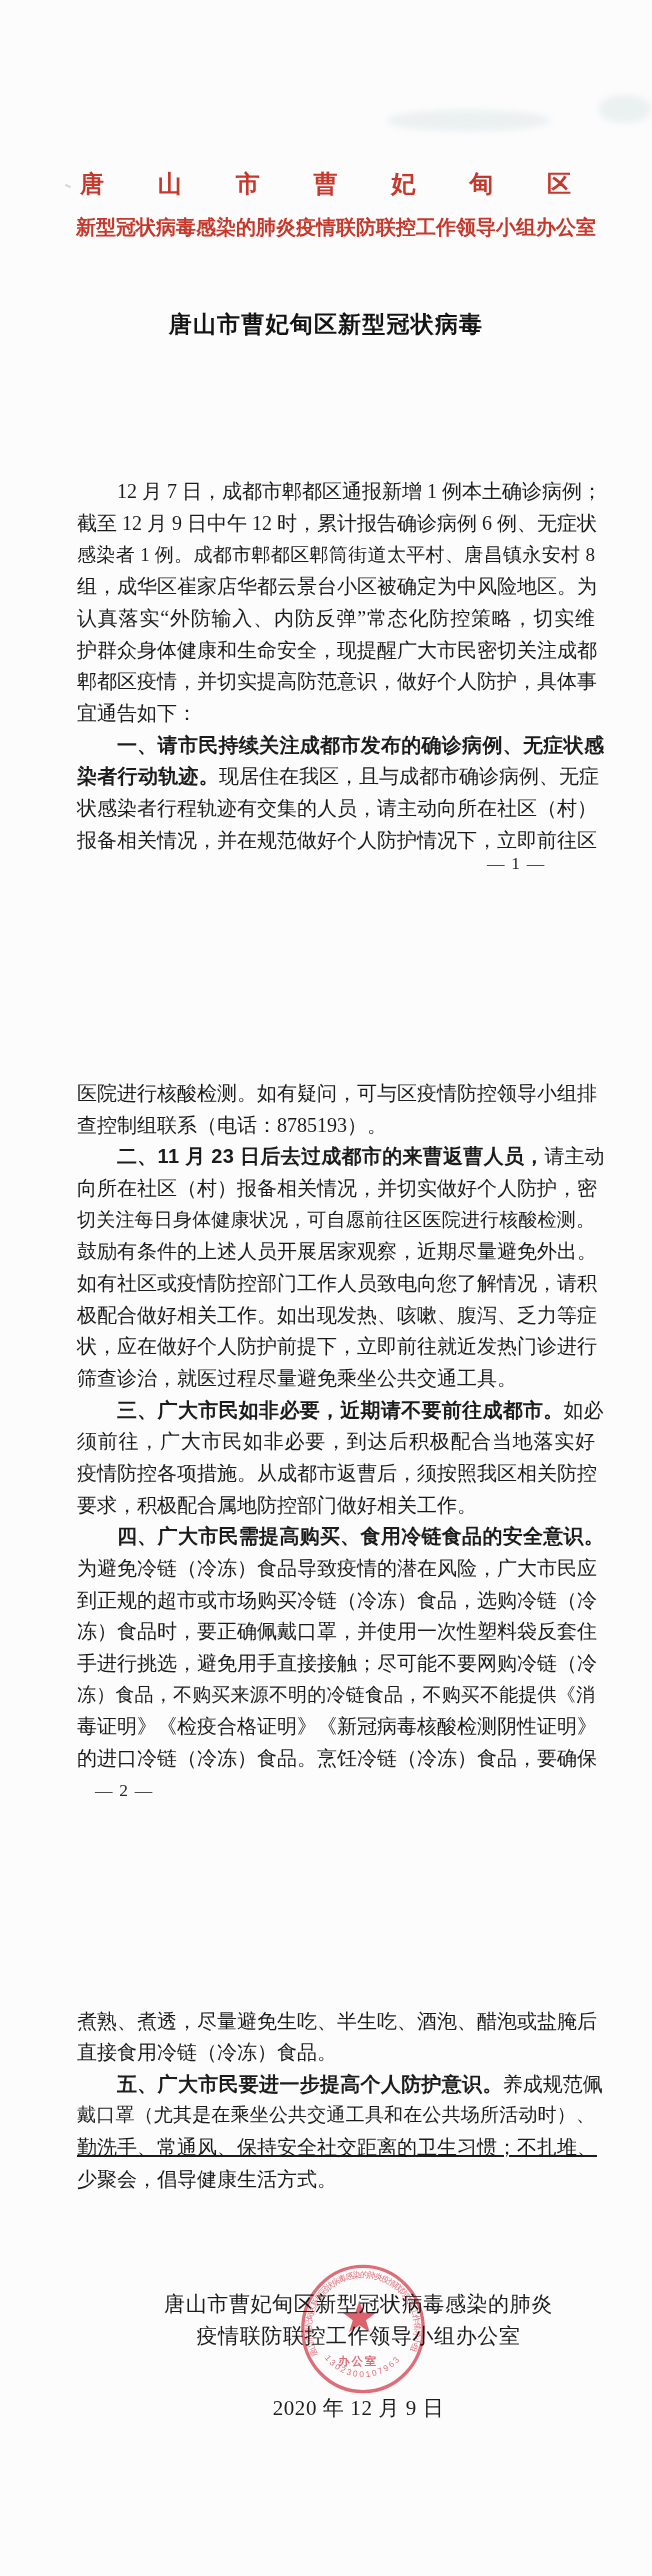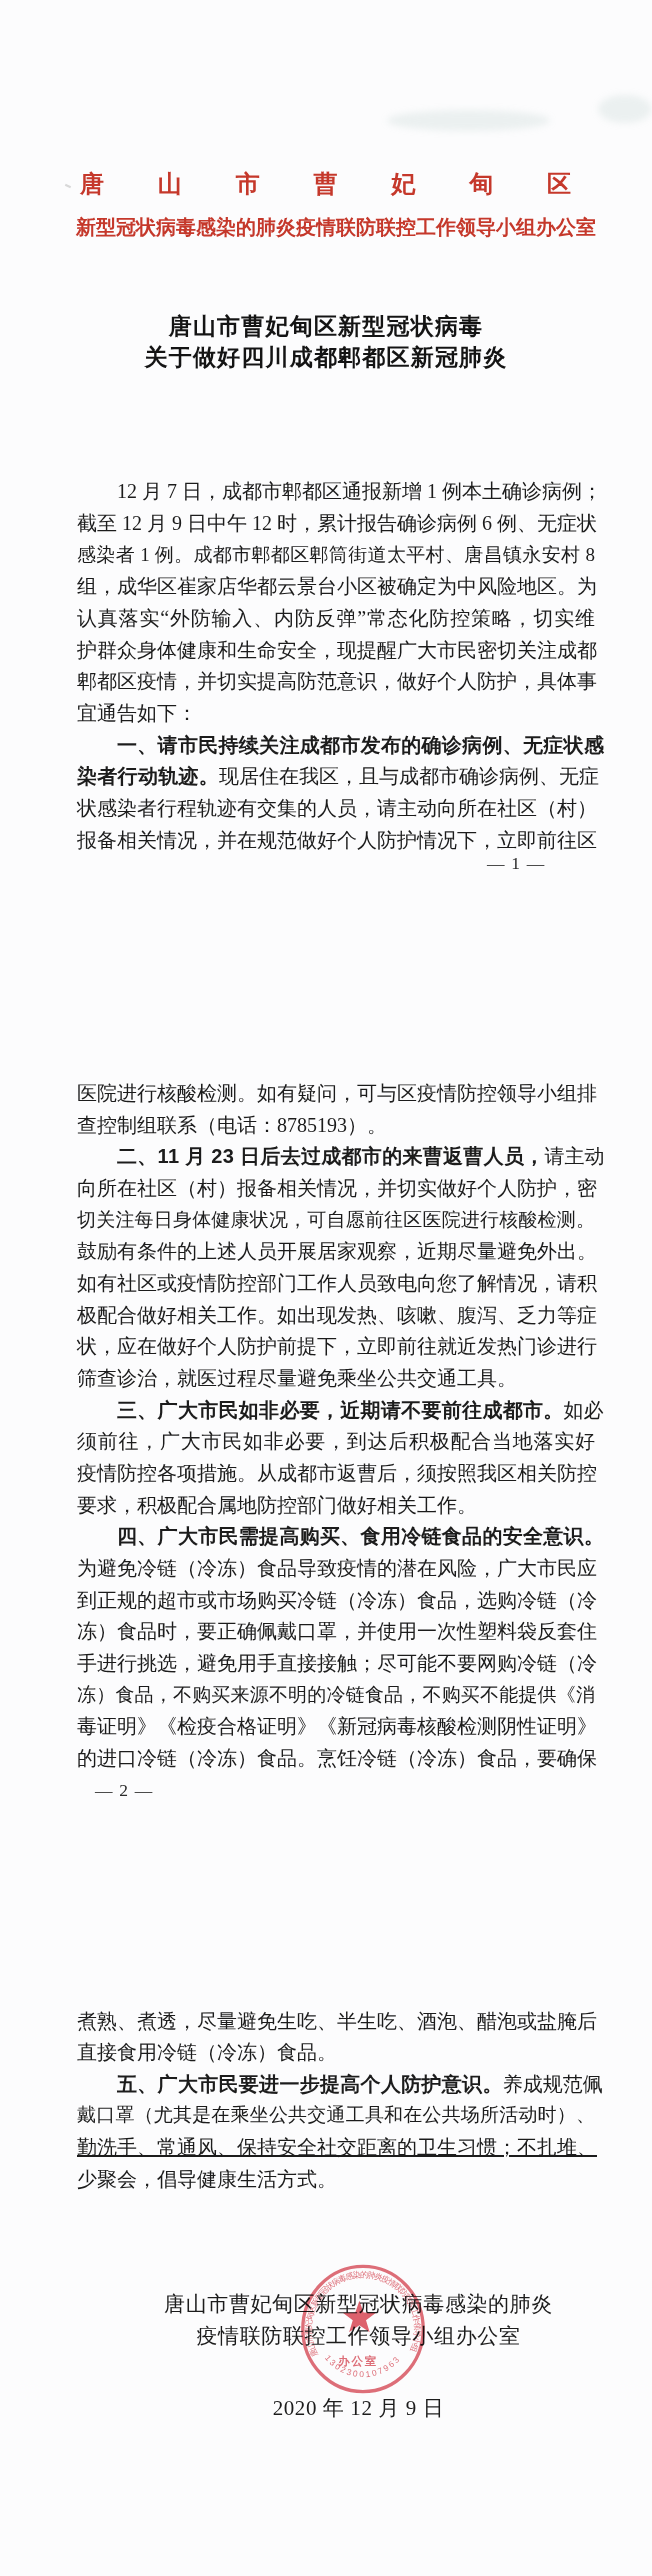--- a/index.html
+++ b/index.html
@@ -30,21 +30,21 @@
   .lh-line2{
     left:76px;top:214px;width:501px;height:26.6px;
     display:flex;justify-content:space-between;
     font-size:20px;font-weight:700;color:var(--header-red);
     font-family:"Liberation Serif","DejaVu Serif",serif;
   }
   
   .title-wrap{left:36px;top:311px;width:580px;text-align:center;}
   .title-line{
     height:31px;line-height:31px;
-    font-family:Liberation Serif, serif;
+    font-family:Liberation Mono, monospace;
     font-size:23px;font-weight:700;letter-spacing:1.2px;color:#141414;
   }
   
   .line{
     position:absolute;left:77px;width:518px;height:26.6px;
     font-size:20px;line-height:26.6px;white-space:nowrap;
     color:var(--ink);
   }
   .line.just{text-align:justify;text-align-last:justify;}
   .line.ind{text-indent:40px;}
@@ -106,21 +106,20 @@
     <span>导</span>
     <span>小</span>
     <span>组</span>
     <span>办</span>
     <span>公</span>
     <span>室</span>
   </div>
 
 <div class="abs title-wrap" id="titleWrap">
     <div class="title-line">唐山市曹妃甸区新型冠状病毒</div>
-    <div class="title-line">关于做好四川成都郫都区新冠肺炎</div>
   </div>
 
 <div id="bodyWrap">
     <div class="line just ind" style="top: 478px;"><span>12 月 7 日，成都市郫都区通报新增 1 例本土确诊病例；</span></div>
     <div class="line just" style="top: 510px;"><span>截至 12 月 9 日中午 12 时，累计报告确诊病例 6 例、无症状</span></div>
     <div class="line just tight" style="top: 542px;"><span>感染者 1 例。成都市郫都区郫筒街道太平村、唐昌镇永安村 8</span></div>
     <div class="line just" style="top: 573px;"><span>组，成华区崔家店华都云景台小区被确定为中风险地区。为</span></div>
     <div class="line just" style="top: 605px;"><span>认真落实“外防输入、内防反弹”常态化防控策略，切实维</span></div>
     <div class="line just" style="top: 637px;"><span>护群众身体健康和生命安全，现提醒广大市民密切关注成都</span></div>
     <div class="line just" style="top: 668px;"><span>郫都区疫情，并切实提高防范意识，做好个人防护，具体事</span></div>

